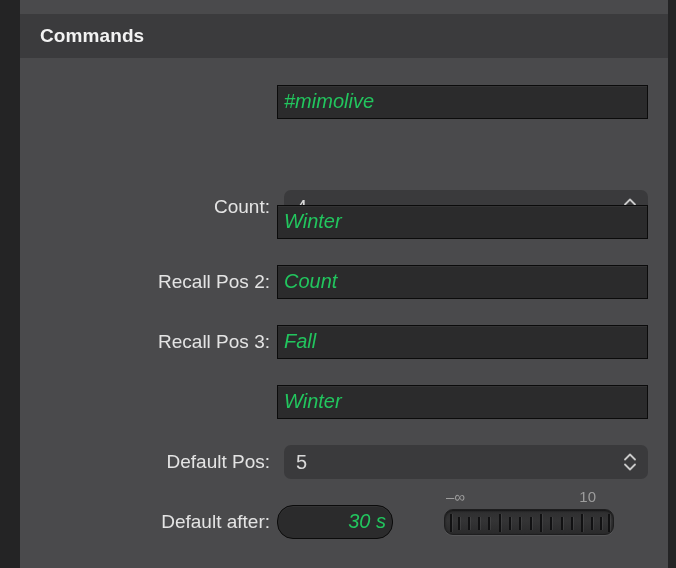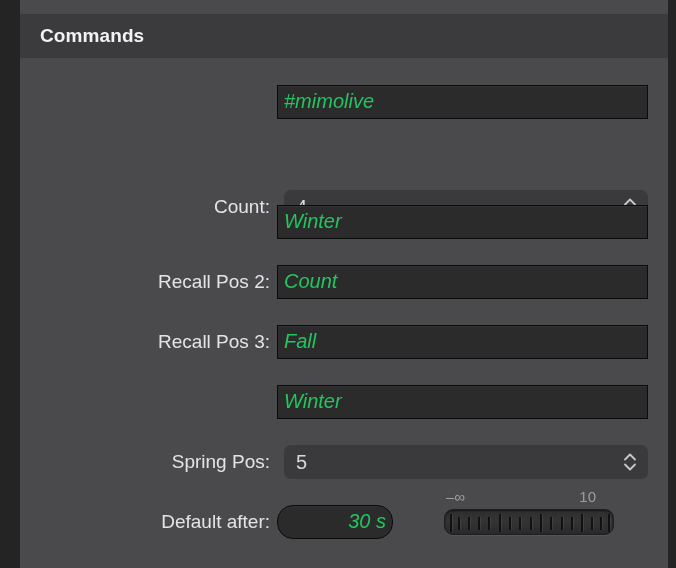--- a/index.html
+++ b/index.html
@@ -251,21 +251,21 @@
         </div>
       </div>
 
       <div class="row" style="top:327px;">
         <div class="textfield">
           <div class="value">Winter</div>
         </div>
       </div>
 
       <div class="row" style="top:387px;">
-        <div class="row-label">Spring Pos:</div>
+        <div class="row-label">Default Pos:</div>
         <div class="stepperfield">
           <div class="value">5</div>
           <div class="stepper-arrows">
             <svg width="16" height="22" viewBox="0 0 16 22">
               <polyline points="3,8.5 8,3.5 13,8.5" fill="none" stroke="#c9c9c9" stroke-width="1.8" stroke-linecap="round" stroke-linejoin="round"></polyline>
               <polyline points="3,13.5 8,18.5 13,13.5" fill="none" stroke="#c9c9c9" stroke-width="1.8" stroke-linecap="round" stroke-linejoin="round"></polyline>
             </svg>
           </div>
         </div>
       </div>

